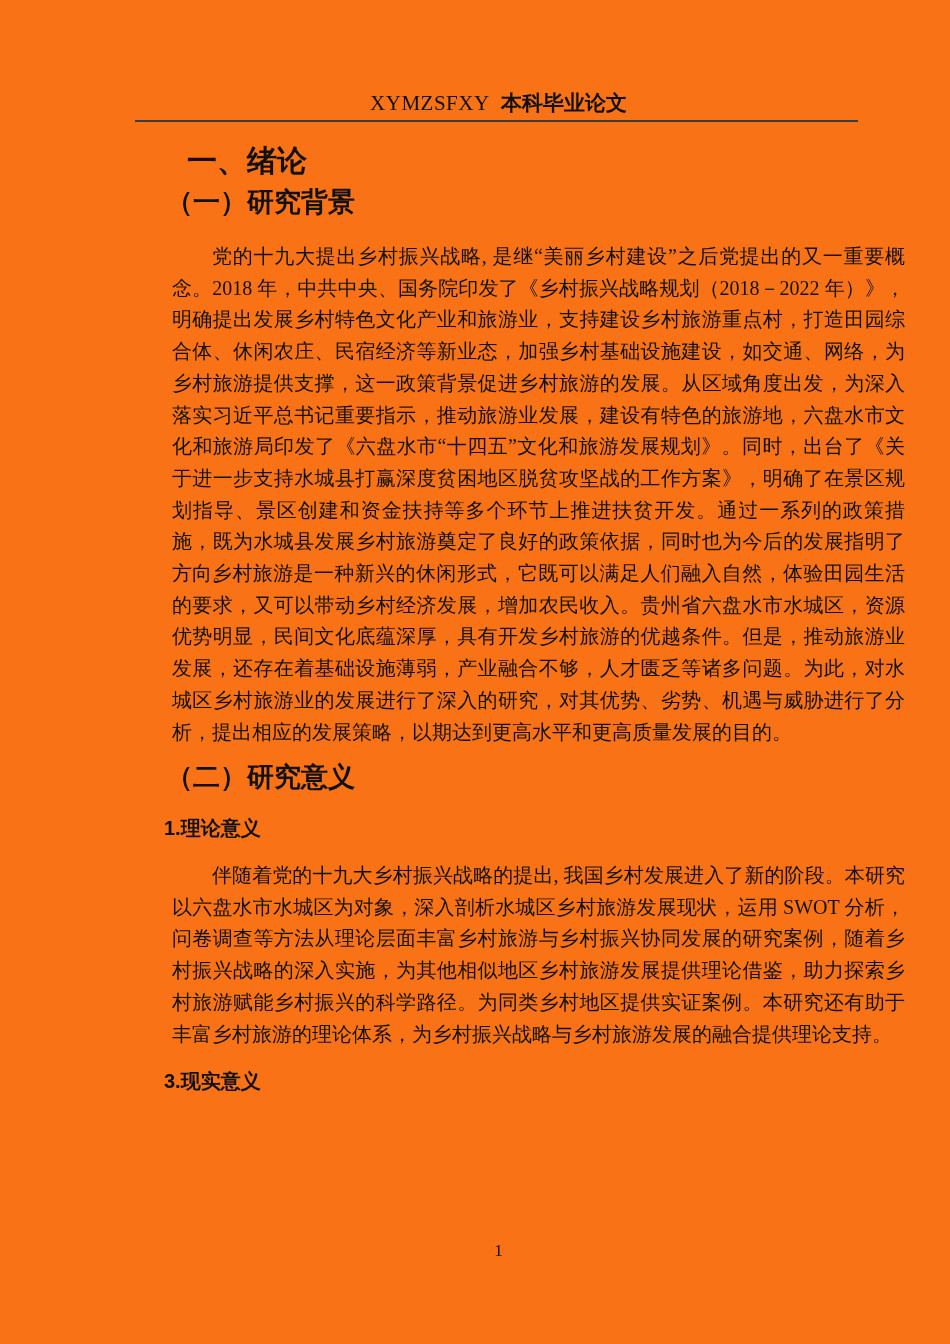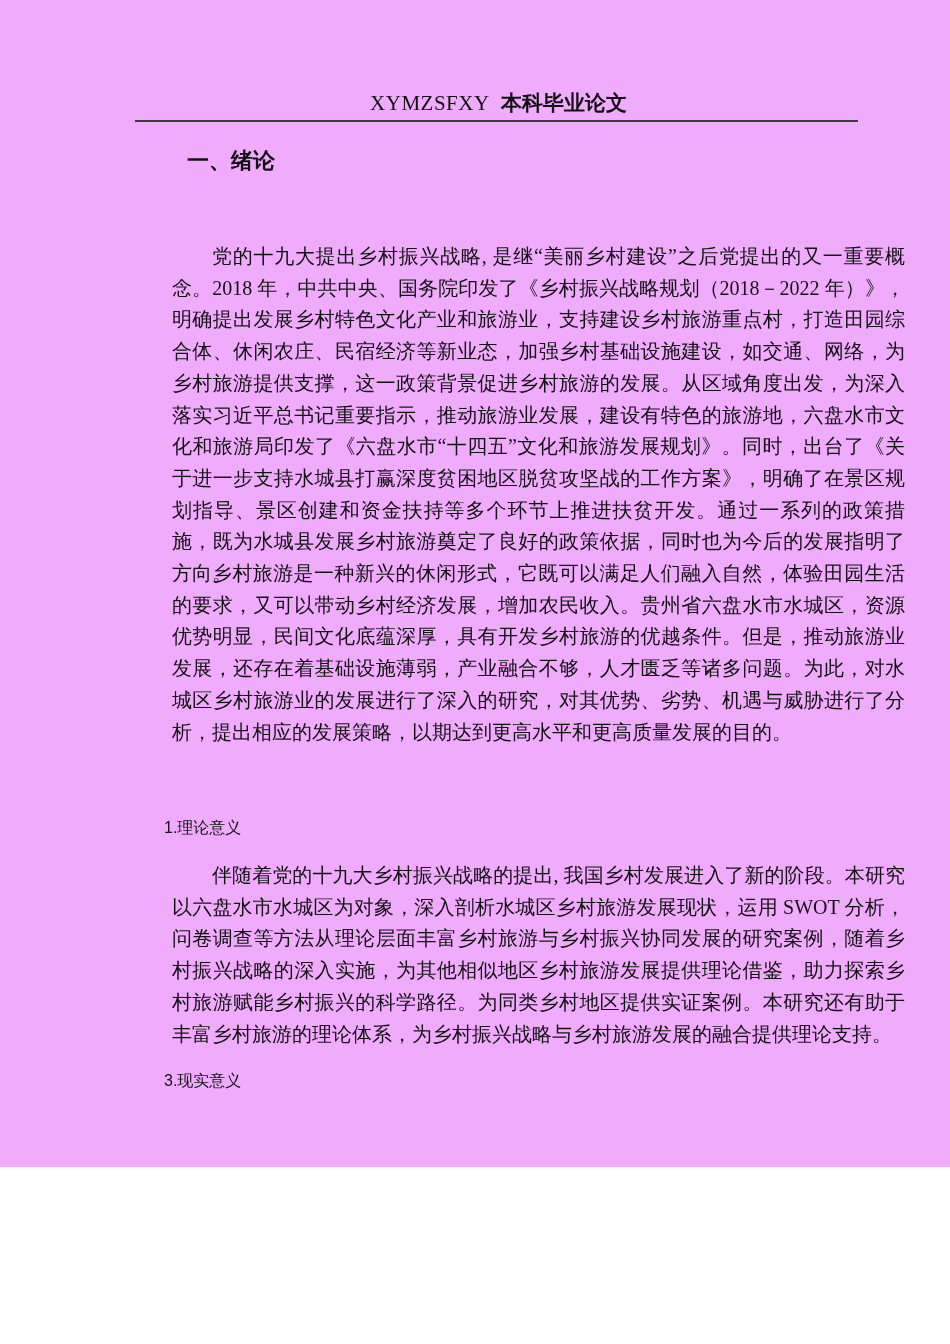--- a/index.html
+++ b/index.html
@@ -3,22 +3,22 @@
 <meta charset="utf-8">
 <style>
   html, body {
     margin: 0;
     padding: 0;
     background: #ffffff;
   }
   .page {
     position: relative;
     width: 950px;
-    height: 1167px;
-    background: #f0abfc;
+    height: 1344px;
+    background: #f97316;
     color: #111111;
     font-family: "Liberation Serif", "DejaVu Serif", serif;
     overflow: hidden;
   }
   .header-text {
     position: absolute;
     top: 90px;
     left: 132px;
     width: 733px;
     text-align: center;
@@ -42,41 +42,41 @@
     width: 723px;
     height: 2px;
     background: #3c3c3c;
   }
   .h1 {
     position: absolute;
     top: 146px;
     left: 187px;
     font-family: "Liberation Sans", "DejaVu Sans", sans-serif;
     font-weight: bold;
-    font-size: 22px;
+    font-size: 30px;
     line-height: 30px;
     white-space: nowrap;
   }
   .h2 {
     position: absolute;
     left: 166px;
     font-family: "Liberation Sans", "DejaVu Sans", sans-serif;
     font-weight: bold;
     font-size: 27px;
     line-height: 31px;
     white-space: nowrap;
   }
   .h2-a { top: 187px; }
   .h2-b { top: 762px; }
   .h3 {
     position: absolute;
     left: 164px;
     font-family: "Liberation Sans", "DejaVu Sans", sans-serif;
-    font-weight: normal;
-    font-size: 16px;
+    font-weight: bold;
+    font-size: 20px;
     line-height: 26px;
     white-space: nowrap;
   }
   .h3-a { top: 815px; }
   .h3-b { top: 1068px; }
   .para {
     position: absolute;
     left: 132px;
     width: 733px;
     font-size: 20px;
@@ -107,25 +107,27 @@
 
   <div class="header-text">
     <span class="header-code">XYMZSFXY</span>
     <span class="header-title">本科毕业论文</span>
   </div>
 
   <div class="header-rule"></div>
 
   <div class="h1">一、绪论</div>
 
+  <div class="h2 h2-a">（一）研究背景</div>
 
   <div class="para p1">党的十九大提出乡村振兴战略, 是继“美丽乡村建设”之后党提出的又一重要概念。2018 年，中共中央、国务院印发了《乡村振兴战略规划（2018－2022 年）》，明确提出发展乡村特色文化产业和旅游业，支持建设乡村旅游重点村，打造田园综合体、休闲农庄、民宿经济等新业态，加强乡村基础设施建设，如交通、网络，为乡村旅游提供支撑，这一政策背景促进乡村旅游的发展。从区域角度出发，为深入落实习近平总书记重要指示，推动旅游业发展，建设有特色的旅游地，六盘水市文化和旅游局印发了《六盘水市“十四五”文化和旅游发展规划》。同时，出台了《关于进一步支持水城县打赢深度贫困地区脱贫攻坚战的工作方案》，明确了在景区规划指导、景区创建和资金扶持等多个环节上推进扶贫开发。通过一系列的政策措施，既为水城县发展乡村旅游奠定了良好的政策依据，同时也为今后的发展指明了方向。</div>
 
   <div class="para p2">乡村旅游是一种新兴的休闲形式，它既可以满足人们融入自然，体验田园生活的要求，又可以带动乡村经济发展，增加农民收入。贵州省六盘水市水城区，资源优势明显，民间文化底蕴深厚，具有开发乡村旅游的优越条件。但是，推动旅游业发展，还存在着基础设施薄弱，产业融合不够，人才匮乏等诸多问题。为此，对水城区乡村旅游业的发展进行了深入的研究，对其优势、劣势、机遇与威胁进行了分析，提出相应的发展策略，以期达到更高水平和更高质量发展的目的。</div>
 
+  <div class="h2 h2-b">（二）研究意义</div>
 
   <div class="h3 h3-a">1.理论意义</div>
 
   <div class="para p3">伴随着党的十九大乡村振兴战略的提出, 我国乡村发展进入了新的阶段。本研究以六盘水市水城区为对象，深入剖析水城区乡村旅游发展现状，运用 SWOT 分析，问卷调查等方法从理论层面丰富乡村旅游与乡村振兴协同发展的研究案例，随着乡村振兴战略的深入实施，为其他相似地区乡村旅游发展提供理论借鉴，助力探索乡村旅游赋能乡村振兴的科学路径。为同类乡村地区提供实证案例。本研究还有助于丰富乡村旅游的理论体系，为乡村振兴战略与乡村旅游发展的融合提供理论支持。</div>
 
   <div class="h3 h3-b">3.现实意义</div>
 
 
   <div class="page-number">1</div>
 

